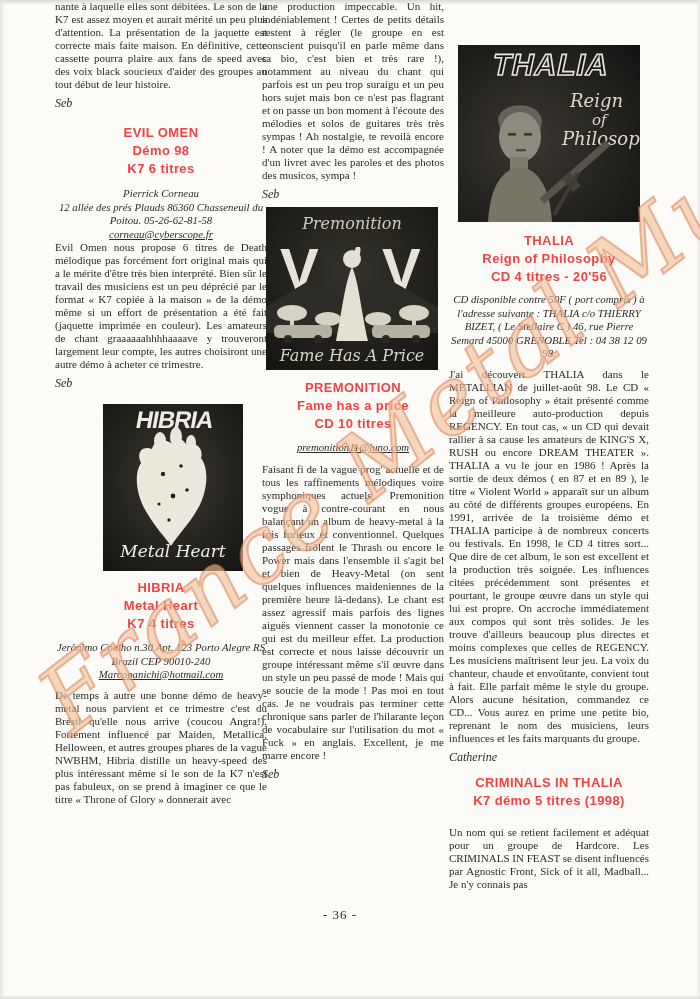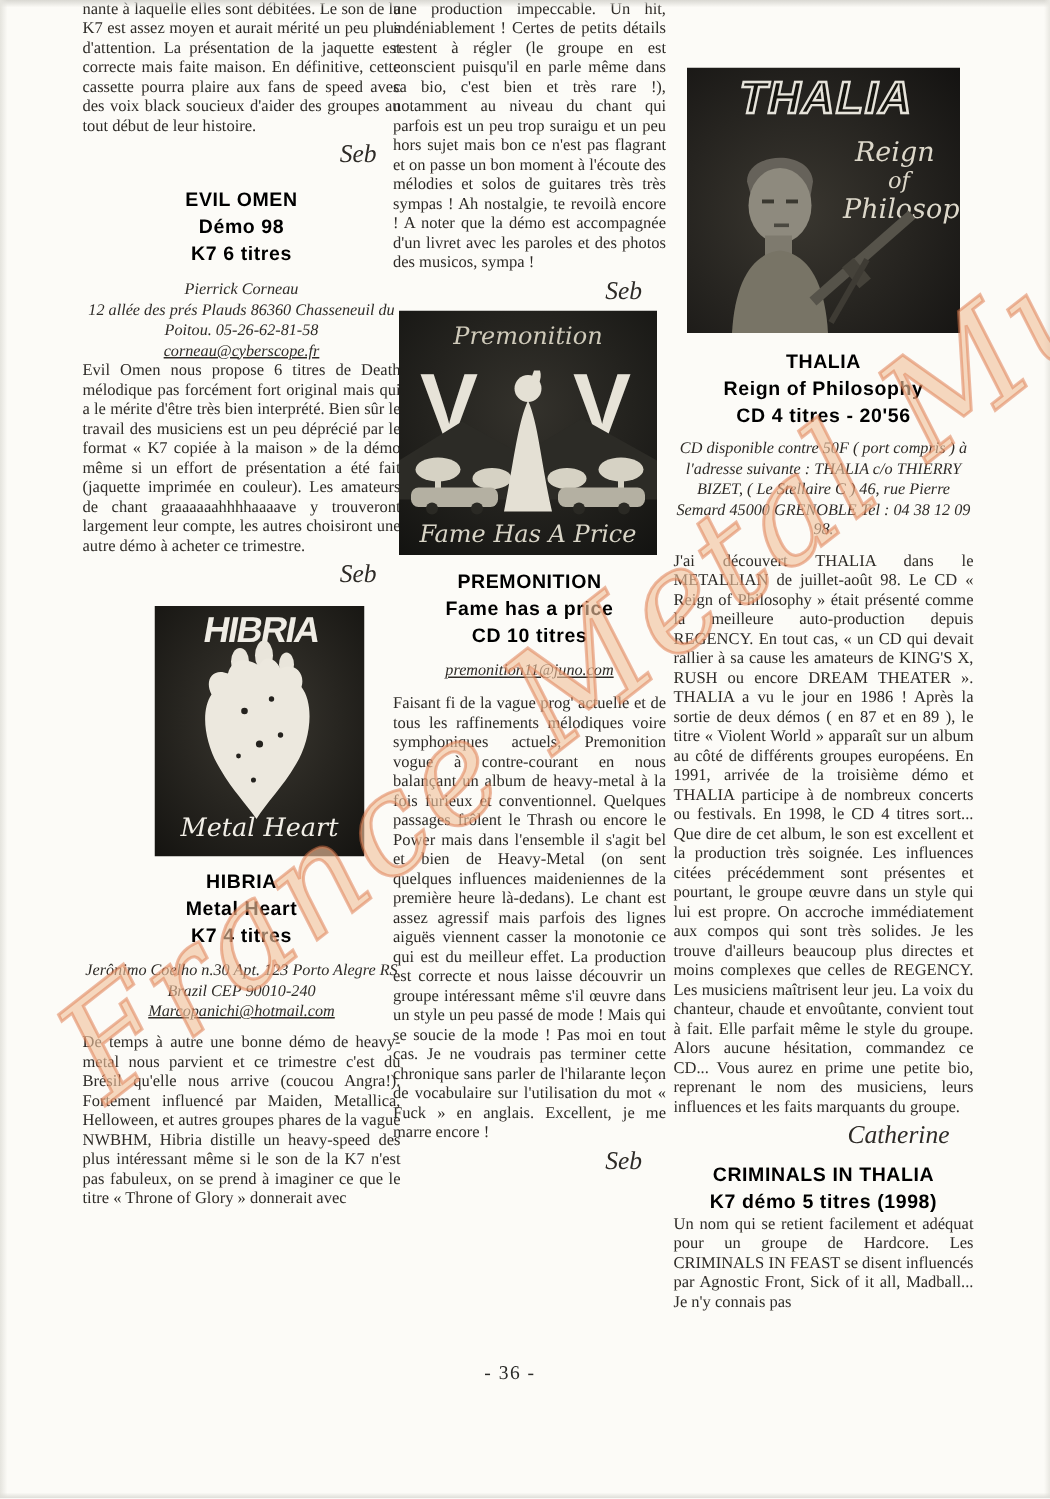--- a/index.html
+++ b/index.html
@@ -17,25 +17,25 @@
                  background:linear-gradient(270deg,#e9e8e2, rgba(255,255,255,0)); }
   .edge-bottom { position:absolute; bottom:0; left:0; right:0; height:4px;
                  background:linear-gradient(0deg,#dddcd6, rgba(255,255,255,0)); }
 
   .col { position:absolute; top:0; }
   .col-1 { left:55px;  width:212px; }
   .col-2 { left:262px; width:182px; }
   .col-3 { left:449px; width:200px; }
 
   p.body { font-size:11px; line-height:13px; text-align:justify; margin:0; }
-  .sig   { font-style:italic; font-size:17px; line-height:14px;
-           text-align:right; padding-right:16px; margin:0; }
+  .sig   { font-style:italic; font-size:12px; line-height:14px;
+           text-align:left; padding-right:16px; margin:0; }
   .heading { text-align:center; font-family:"Liberation Sans", sans-serif;
              font-weight:bold; font-size:13px; line-height:18px;
-             color:#000000; letter-spacing:.4px; }
+             color:#ef4444; letter-spacing:.4px; }
   .contact { text-align:center; font-style:italic; font-size:10.8px;
              line-height:13.5px; margin:0; }
   .email   { text-decoration:underline; }
   .cover   { display:block; }
 
   
   .mt-top1 { margin-top:42px; } .mt-top2 { margin-top:45px; } .mt-top3 { margin-top:45px; }
   .mt-s { margin-top:5px; } .mt-m { margin-top:9px; }
 
   .footer { position:absolute; top:907px; left:0; width:680px; text-align:center;
@@ -209,21 +209,21 @@
       <div>CD 4 titres - 20'56</div>
     </div>
     <p class="contact" style="margin-top:7px;">CD disponible contre 50F ( port compris ) à l'adresse suivante : THALIA c/o THIERRY BIZET, ( Le Stellaire C ) 46, rue Pierre Semard 45000 GRENOBLE Tel : 04 38 12 09 98.</p>
     <p class="body" style="margin-top:7px;">J'ai découvert THALIA dans le METALLIAN de juillet-août 98. Le CD « Reign of Philosophy » était présenté comme la meilleure auto-production depuis REGENCY. En tout cas, « un CD qui devait rallier à sa cause les amateurs de KING'S X, RUSH ou encore DREAM THEATER ». THALIA a vu le jour en 1986 ! Après la sortie de deux démos ( en 87 et en 89 ), le titre « Violent World » apparaît sur un album au côté de différents groupes européens. En 1991, arrivée de la troisième démo et THALIA participe à de nombreux concerts ou festivals. En 1998, le CD 4 titres sort... Que dire de cet album, le son est excellent et la production très soignée. Les influences citées précédemment sont présentes et pourtant, le groupe œuvre dans un style qui lui est propre. On accroche immédiatement aux compos qui sont très solides. Je les trouve d'ailleurs beaucoup plus directes et moins complexes que celles de REGENCY. Les musiciens maîtrisent leur jeu. La voix du chanteur, chaude et envoûtante, convient tout à fait. Elle parfait même le style du groupe. Alors aucune hésitation, commandez ce CD... Vous aurez en prime une petite bio, reprenant le nom des musiciens, leurs influences et les faits marquants du groupe.</p>
     <p class="sig mt-s">Catherine</p>
 
     <div class="heading" style="margin-top:10px;">
       <div>CRIMINALS IN THALIA</div>
       <div>K7 démo 5 titres (1998)</div>
     </div>
-    <p class="body" style="margin-top:0;">Un nom qui se retient facilement et adéquat pour un groupe de Hardcore. Les CRIMINALS IN FEAST se disent influencés par Agnostic Front, Sick of it all, Madball... Je n'y connais pas</p>
+    <p class="body" style="margin-top:16px;">Un nom qui se retient facilement et adéquat pour un groupe de Hardcore. Les CRIMINALS IN FEAST se disent influencés par Agnostic Front, Sick of it all, Madball... Je n'y connais pas</p>
   </div>
 
   <div class="footer">- 36 -</div>
 
   <div class="watermark">France Metal Museum</div>
 
   <div class="edge-top"></div>
   <div class="edge-left"></div>
   <div class="edge-right"></div>
   <div class="edge-bottom"></div>

